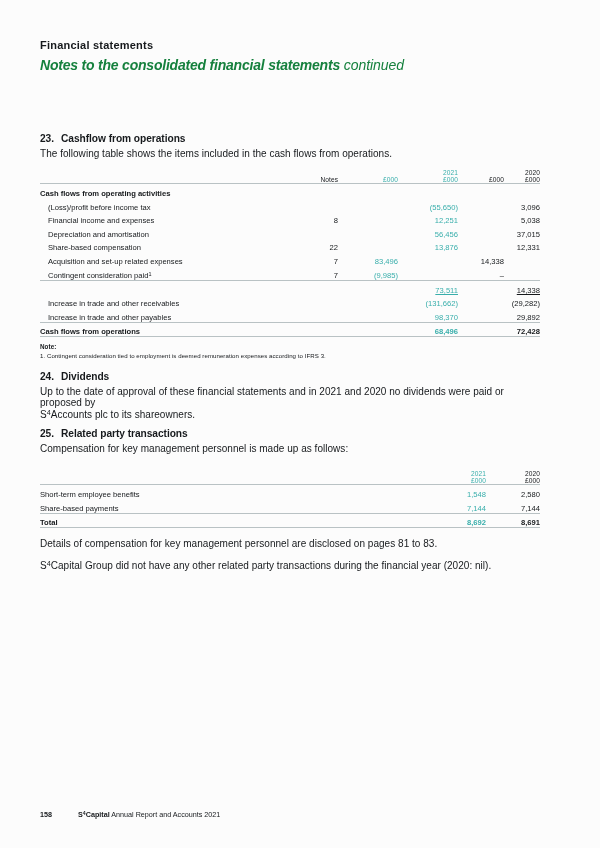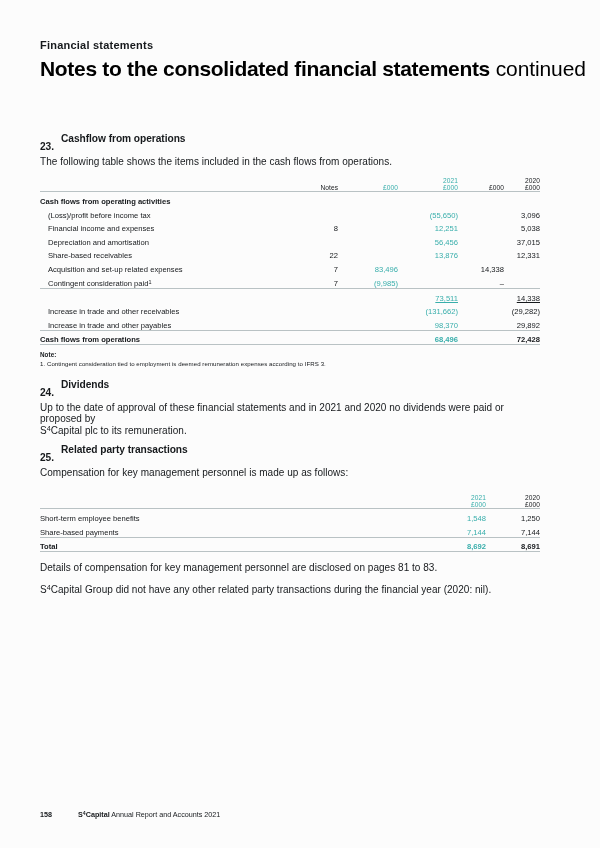--- a/index.html
+++ b/index.html
@@ -29,25 +29,26 @@
     left: 40px;
     font-size: 11px;
     font-weight: bold;
     letter-spacing: 0.02em;
     color: #16191c;
   }
   .page-title {
     position: absolute;
     top: 57px;
     left: 40px;
-    font-size: 21px;
+    font-size: 14px;
     font-weight: bold;
     letter-spacing: -0.015em;
-    color: #000000;
+    color: #15803d;
     white-space: nowrap;
+    font-style: italic;
   }
   .page-title .cont {
     font-weight: normal;
     letter-spacing: -0.005em;
   }
 
   .content {
     position: absolute;
     top: 133px;
     left: 40px;
@@ -58,21 +59,20 @@
     font-size: 10.2px;
     font-weight: bold;
     color: #16191c;
     letter-spacing: -0.005em;
     margin: 0 0 4px 0;
     display: flex;
   }
   .sec-head .num {
     width: 21px;
     flex: 0 0 21px;
-    margin-top: 8px;
   }
   .body-text {
     font-size: 10px;
     line-height: 11.4px;
     color: #16191c;
     margin: 0;
     letter-spacing: 0.003em;
   }
   sup {
     font-size: 0.72em;
@@ -243,21 +243,21 @@
         </tr>
         <tr class="r indent">
           <td class="c-label">Depreciation and amortisation</td>
           <td class="c-num"></td>
           <td class="c-num teal"></td>
           <td class="c-num teal">56,456</td>
           <td class="c-num"></td>
           <td class="c-num">37,015</td>
         </tr>
         <tr class="r indent">
-          <td class="c-label">Share-based receivables</td>
+          <td class="c-label">Share-based compensation</td>
           <td class="c-num">22</td>
           <td class="c-num teal"></td>
           <td class="c-num teal">13,876</td>
           <td class="c-num"></td>
           <td class="c-num">12,331</td>
         </tr>
         <tr class="r indent">
           <td class="c-label">Acquisition and set-up related expenses</td>
           <td class="c-num">7</td>
           <td class="c-num teal">83,496</td>
@@ -317,21 +317,21 @@
     </div>
 
     <div class="sp-12"></div>
 
     <div class="sec-head">
       <span class="num">24.</span>
       <span>Dividends</span>
     </div>
     <p class="body-text">
       <span>Up to the date of approval of these financial statements and in 2021 and 2020 no dividends were paid or proposed by</span><br>
-      <span>S</span><sup>4</sup><span>Capital plc to its remuneration.</span>
+      <span>S</span><sup>4</sup><span>Accounts plc to its shareowners.</span>
     </p>
 
     <div class="sp-8"></div>
 
     <div class="sec-head">
       <span class="num">25.</span>
       <span>Related party transactions</span>
     </div>
     <p class="body-text">Compensation for key management personnel is made up as follows:</p>
 
@@ -350,21 +350,21 @@
           <td class="c-num">2020</td>
         </tr>
         <tr class="hdr-unit rule-bot">
           <td class="c-label"></td>
           <td class="c-num teal">£000</td>
           <td class="c-num">£000</td>
         </tr>
         <tr class="r">
           <td class="c-label">Short-term employee benefits</td>
           <td class="c-num teal">1,548</td>
-          <td class="c-num">1,250</td>
+          <td class="c-num">2,580</td>
         </tr>
         <tr class="r rule-bot">
           <td class="c-label">Share-based payments</td>
           <td class="c-num teal">7,144</td>
           <td class="c-num">7,144</td>
         </tr>
         <tr class="r bold rule-bot">
           <td class="c-label">Total</td>
           <td class="c-num teal">8,692</td>
           <td class="c-num">8,691</td>

